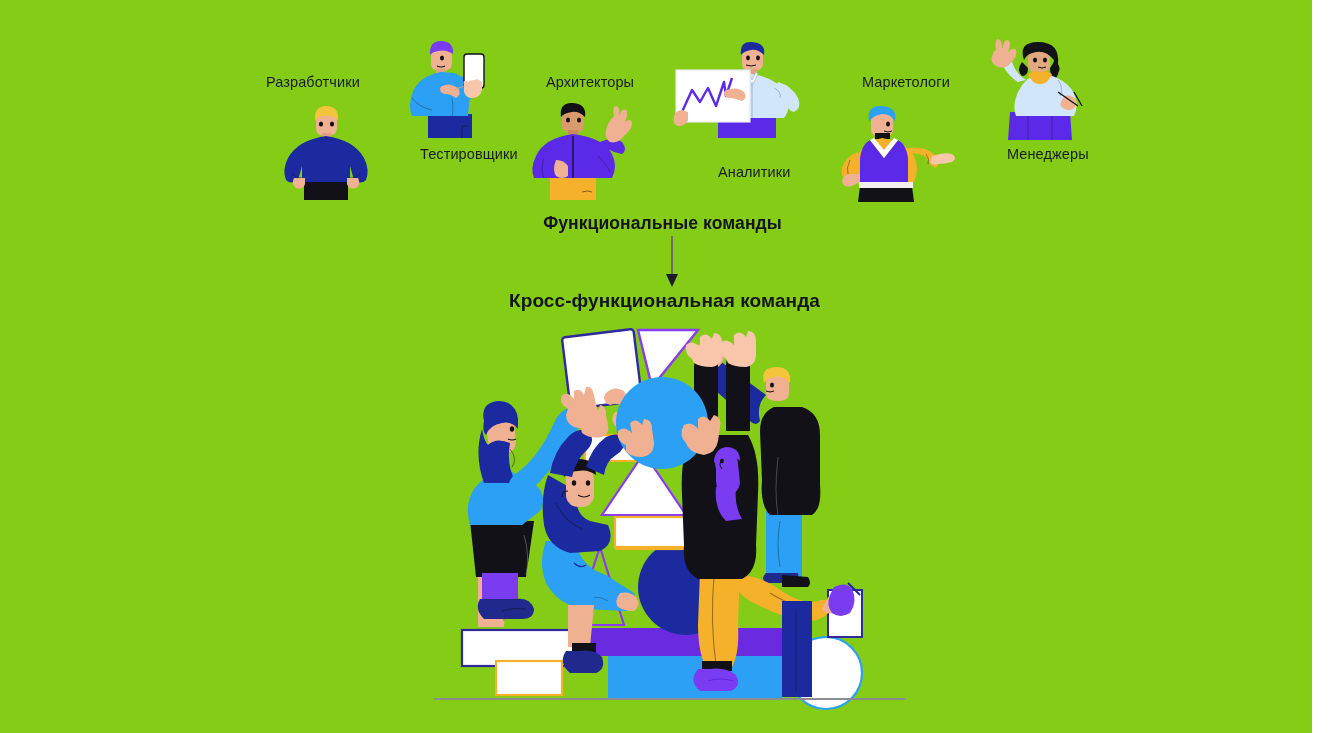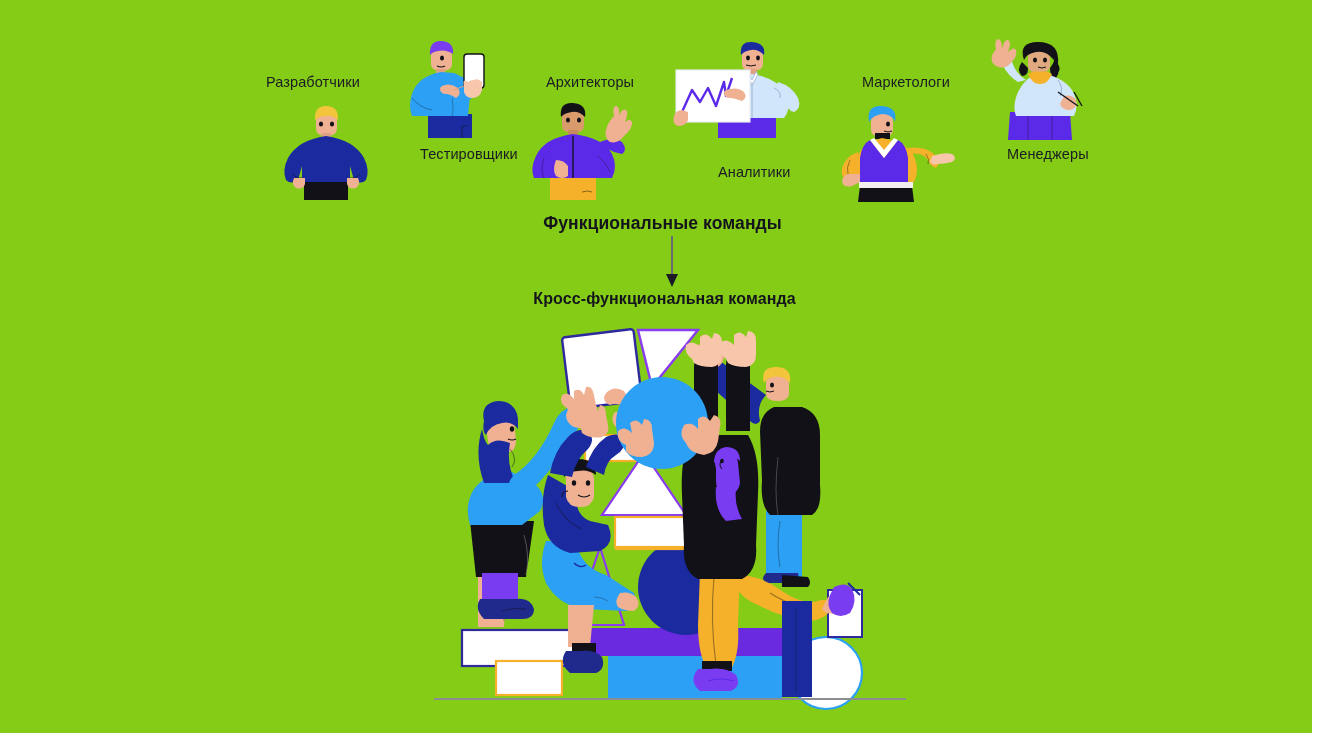--- a/index.html
+++ b/index.html
@@ -36,21 +36,21 @@
   }
   #heading-functional {
     font-size: 17.5px;
     left: 0;
     right: 0;
     top: 213px;
     text-align: center;
     padding-left: 13px;
   }
   #heading-cross {
-    font-size: 16px;
+    font-size: 19px;
     left: 0;
     right: 0;
     top: 290px;
     text-align: center;
     padding-left: 17px;
   }
   .fig {
     position: absolute;
   }
   svg { display: block; overflow: visible; }

